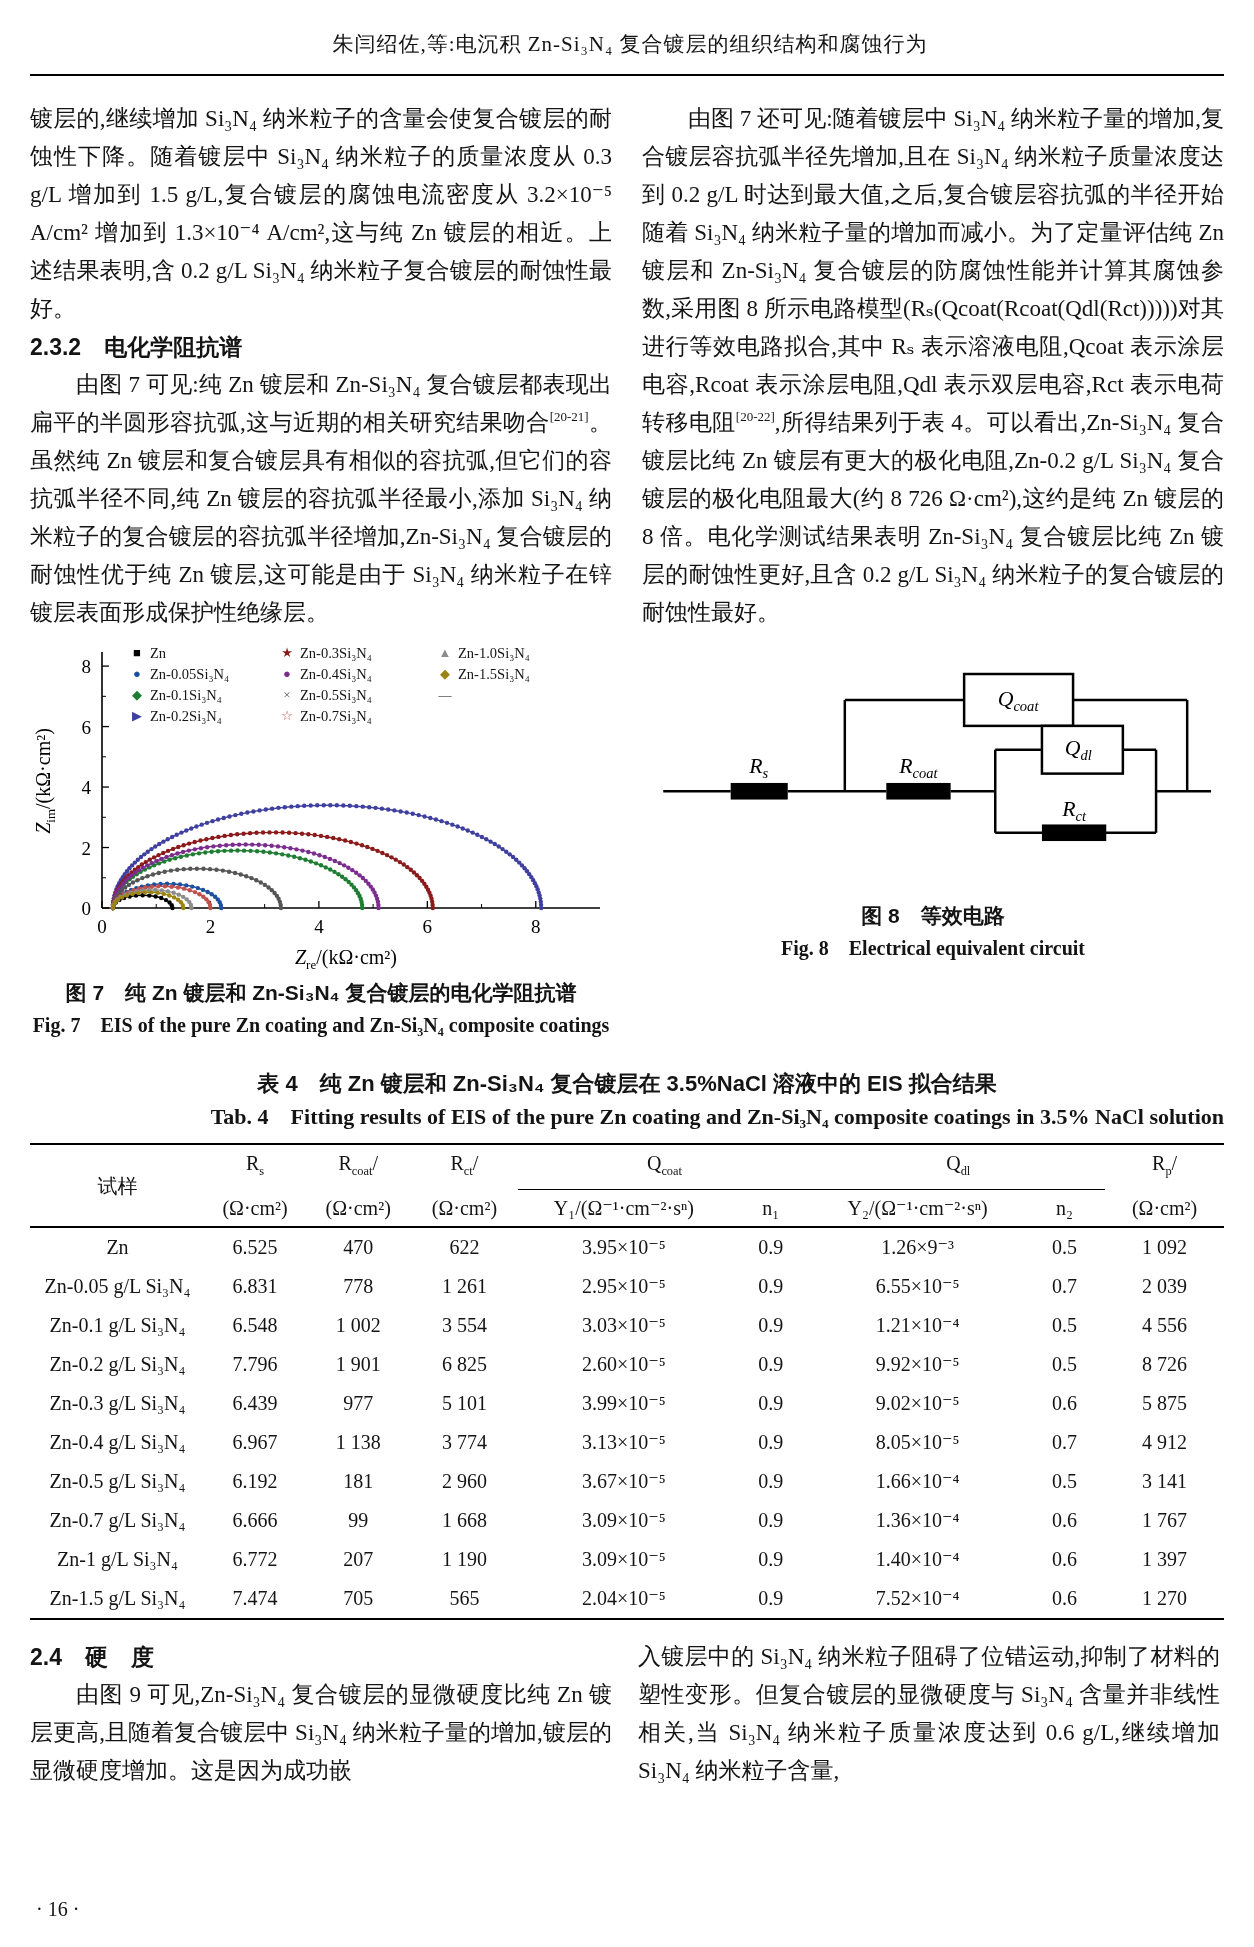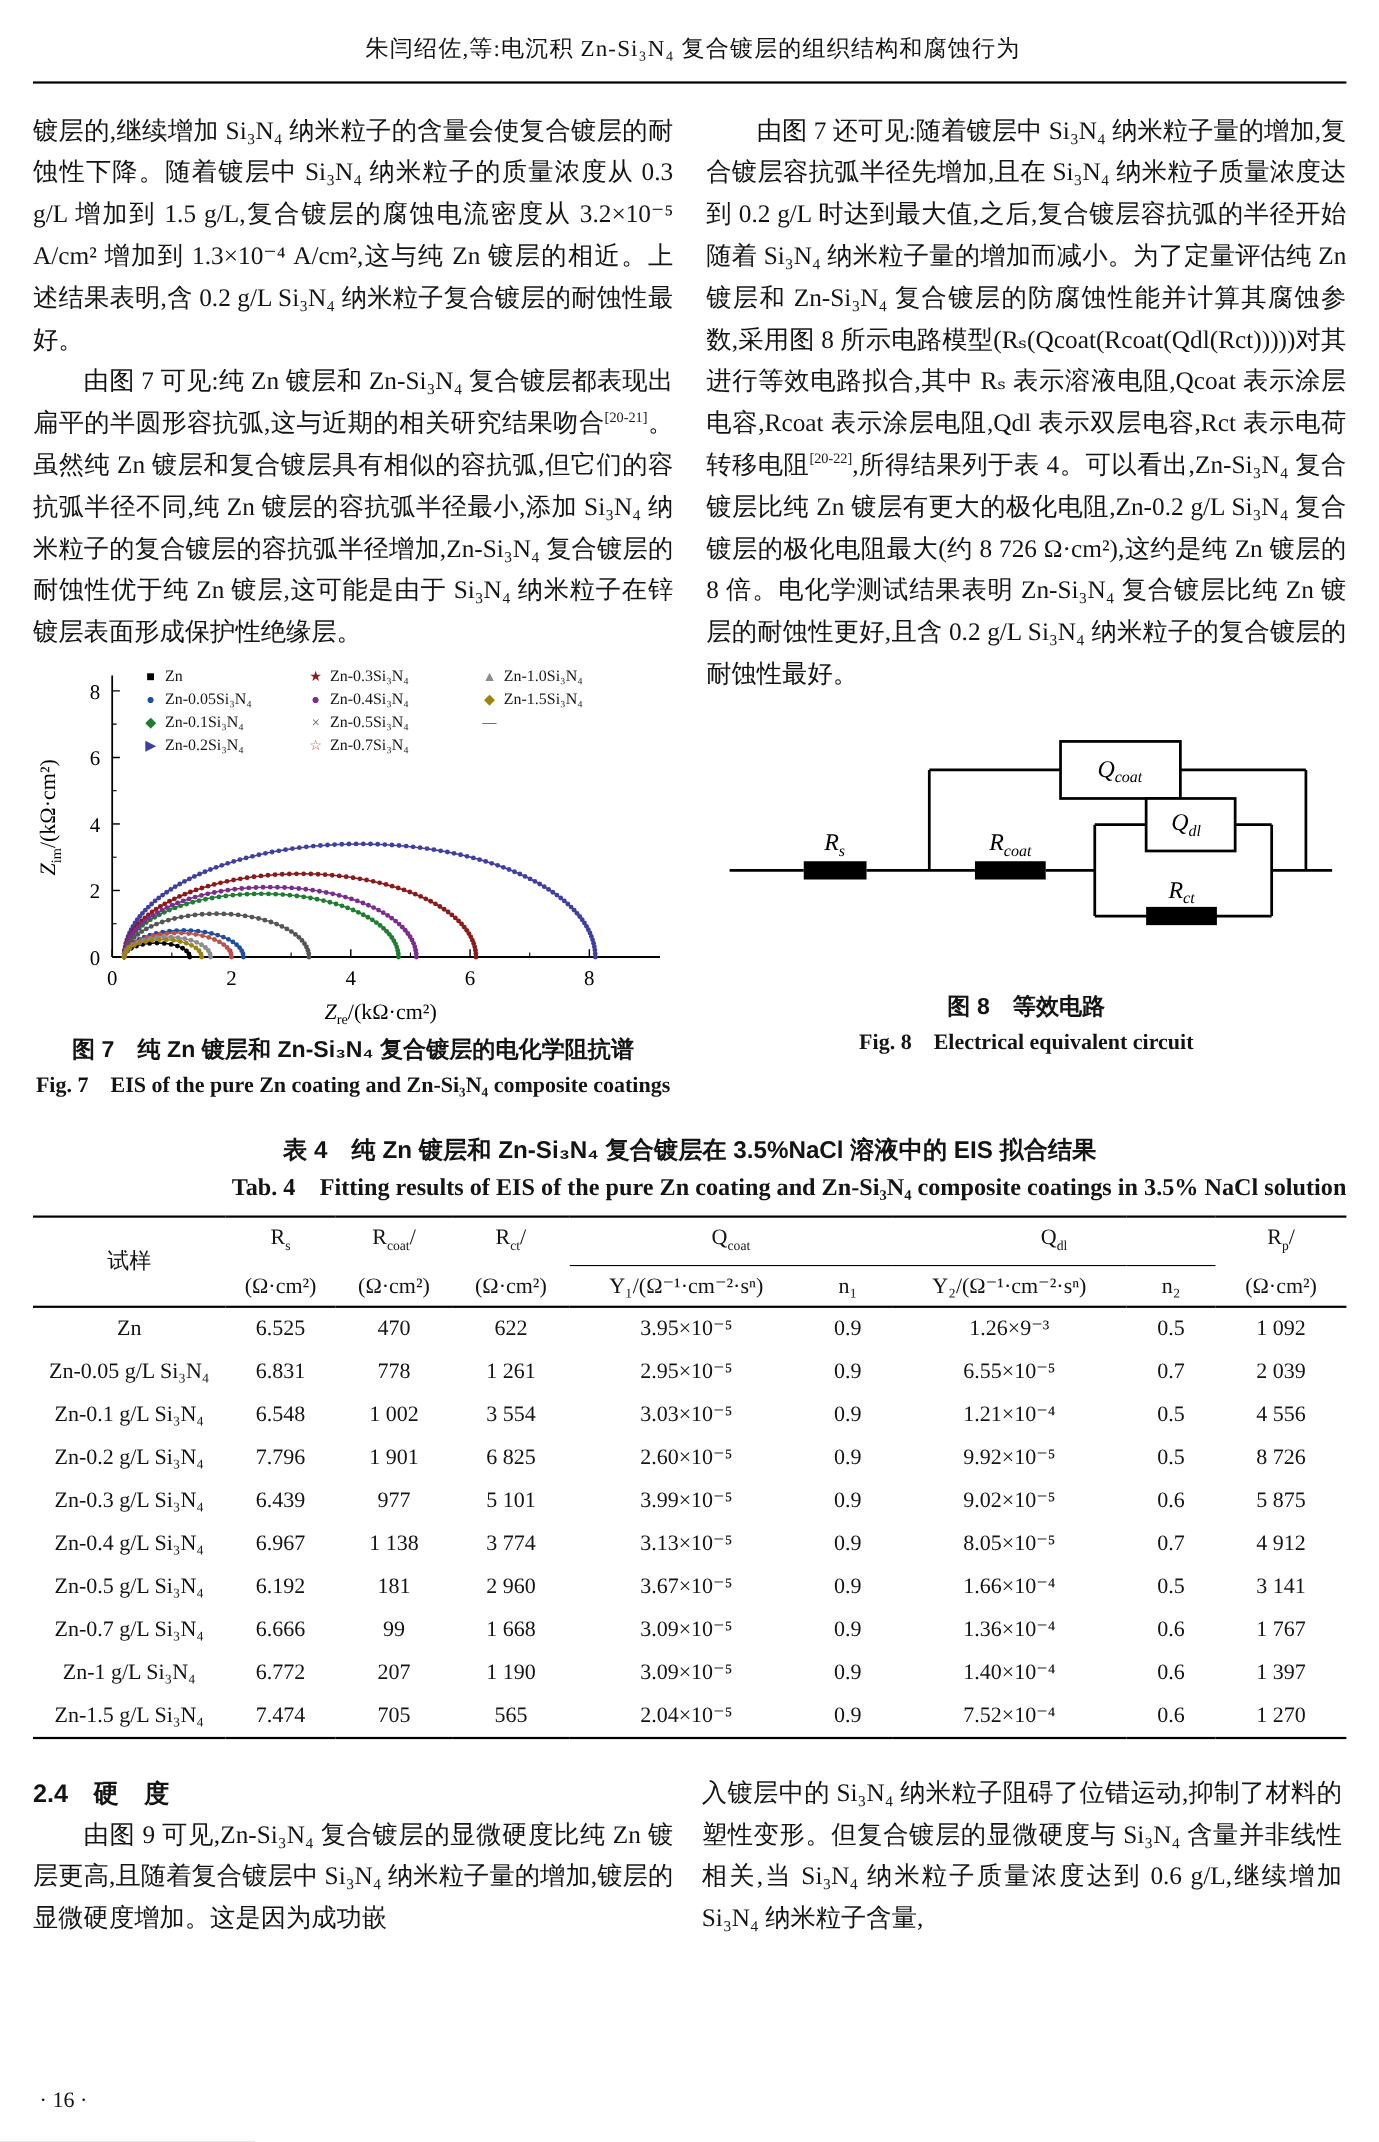--- a/index.html
+++ b/index.html
@@ -2,21 +2,21 @@
 <html><head>
 <meta charset="utf-8">
 <style>
   *{box-sizing:border-box}
   body{margin:0;background:#888}
   .page{position:relative;width:1254px;height:1947px;margin:0 auto;background:#ffffff;
         font-family:"Liberation Serif","DejaVu Serif",serif;color:#141414;overflow:hidden}
   .header-title{position:absolute;top:30px;left:3px;width:100%;text-align:center;font-size:21px;letter-spacing:1px}
   .header-rule{position:absolute;top:74px;left:30px;width:1194px;border-top:2.2px solid #000}
   .two-col{display:flex;gap:30px;margin:100px 30px 0}
-  .bottom-sec{display:flex;gap:26px;margin:30px 30px 0}
+  .bottom-sec{display:flex;gap:26px;margin:18px 30px 0}
   .col{width:582px;font-size:23px;line-height:38px;text-align:justify}
   p{margin:0;text-indent:2em}
   p.noindent{text-indent:0}
   .sec-heading{text-indent:0;font-weight:700;font-family:"Liberation Sans","DejaVu Sans",sans-serif}
   .cite{font-size:13px;vertical-align:super;line-height:0}
   sub{font-size:0.62em}
   .chart-wrap{position:relative;width:582px;height:332px;margin-top:8px}
   #eis-svg{position:absolute;left:0;top:0;font-family:"Liberation Serif","DejaVu Serif",serif}
   .legend{position:absolute;left:98px;top:2px;display:grid;grid-template-columns:150px 158px 132px;
           grid-template-rows:repeat(4,21px);grid-auto-flow:column}
@@ -46,20 +46,21 @@
 
 <div class="page">
 
   <div class="header-title">朱闫绍佐,等:电沉积 Zn-Si₃N₄ 复合镀层的组织结构和腐蚀行为</div>
   <div class="header-rule"></div>
 
   <div class="two-col">
 
     <div class="col">
       <p class="noindent">镀层的,继续增加 Si₃N₄ 纳米粒子的含量会使复合镀层的耐蚀性下降。随着镀层中 Si₃N₄ 纳米粒子的质量浓度从 0.3 g/L 增加到 1.5 g/L,复合镀层的腐蚀电流密度从 3.2×10⁻⁵ A/cm² 增加到 1.3×10⁻⁴ A/cm²,这与纯 Zn 镀层的相近。上述结果表明,含 0.2 g/L Si₃N₄ 纳米粒子复合镀层的耐蚀性最好。</p>
+      <p class="sec-heading">2.3.2　电化学阻抗谱</p>
       <p><span>由图 7 可见:纯 Zn 镀层和 Zn-Si₃N₄ 复合镀层都表现出扁平的半圆形容抗弧,这与近期的相关研究结果吻合</span><sup class="cite">[20-21]</sup><span>。虽然纯 Zn 镀层和复合镀层具有相似的容抗弧,但它们的容抗弧半径不同,纯 Zn 镀层的容抗弧半径最小,添加 Si₃N₄ 纳米粒子的复合镀层的容抗弧半径增加,Zn-Si₃N₄ 复合镀层的耐蚀性优于纯 Zn 镀层,这可能是由于 Si₃N₄ 纳米粒子在锌镀层表面形成保护性绝缘层。</span></p>
 
       <div>
         <div class="chart-wrap">
           <svg id="eis-svg" viewBox="0 0 582 332" width="582" height="332">
               <line x1="72" y1="12" x2="72" y2="268" stroke="#000" stroke-width="1.6"></line>
               <line x1="72" y1="268" x2="570" y2="268" stroke="#000" stroke-width="1.6"></line>
               <line x1="72" y1="268" x2="72" y2="261" stroke="#000" stroke-width="1.3"></line>
               <text x="72" y="293" text-anchor="middle" font-size="19">0</text>
               <line x1="180.44444444444446" y1="268" x2="180.44444444444446" y2="261" stroke="#000" stroke-width="1.3"></line>

